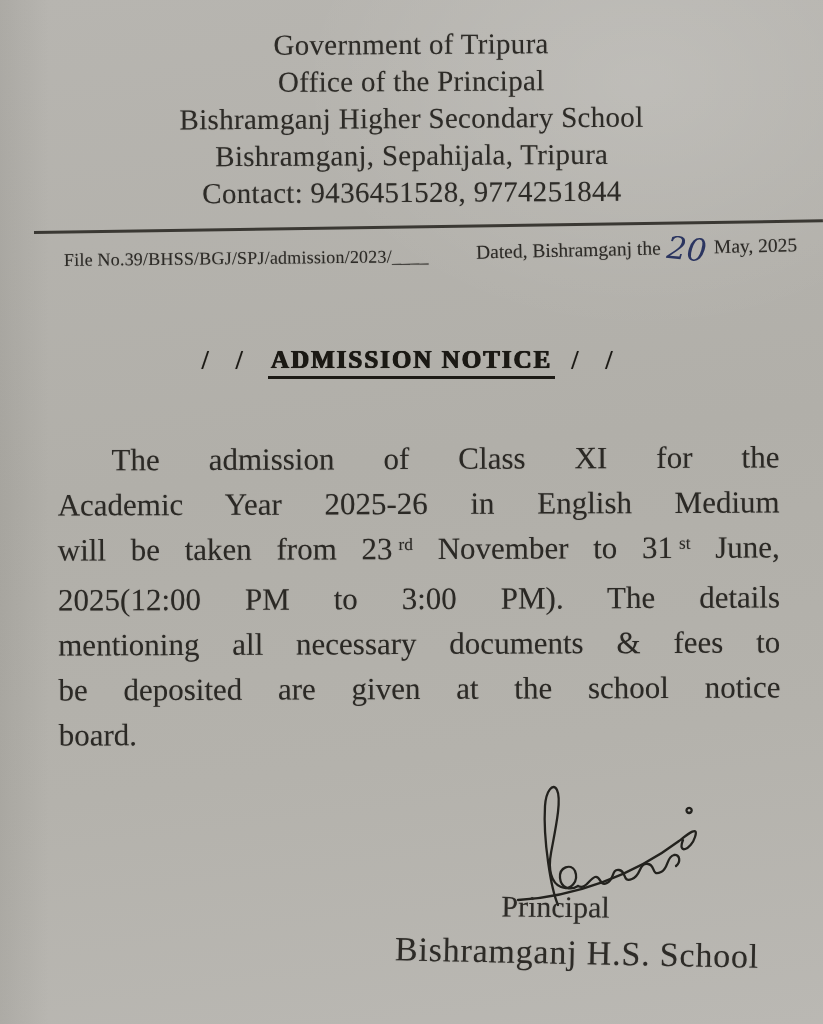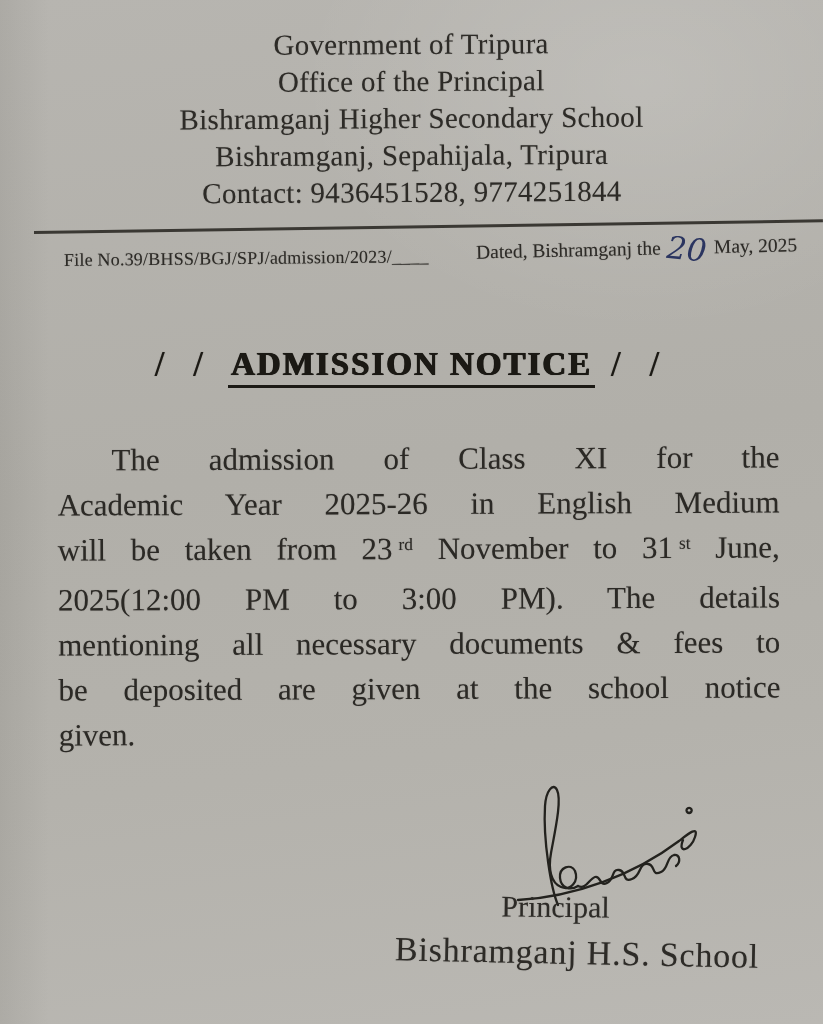--- a/index.html
+++ b/index.html
@@ -31,21 +31,21 @@
     transform:rotate(-1.3deg);
   }
   .hand-day{
     display:inline-block;font-size:31px;line-height:0;color:#2b3560;
     font-style:italic;font-family:"DejaVu Serif",serif;
     transform:rotate(7deg);position:relative;top:6px;margin:0 3px 0 6px;
     text-shadow:none;font-weight:500;
   }
   .title-row{
     position:absolute;top:344px;left:0;right:0;text-align:center;
-    font-size:33px;font-weight:bold;color:#1b1914;white-space:nowrap;
+    font-size:25px;font-weight:bold;color:#1b1914;white-space:nowrap;
   }
   .title-slashes{
     display:inline-block;letter-spacing:9px;word-spacing:2px;margin:0 16px;
     font-weight:600;font-size:1.06em;position:relative;top:1px;
   }
   .title-text{
     display:inline-block;letter-spacing:2px;padding:0 3px 2px;
     border-bottom:3.5px solid #1c1a15;
     text-shadow:0.8px 0 0 #1b1914, -0.4px 0 0 #1b1914, 0 0 1px rgba(27,25,20,0.5);
   }
@@ -91,21 +91,21 @@
     <span class="title-slashes">/ /</span><span class="title-text">ADMISSION NOTICE</span><span class="title-slashes">/ /</span>
   </div>
 
   <div class="notice-paragraph">
       <div class="b-line just indent"><span>The admission of Class XI for the</span></div>
       <div class="b-line just"><span>Academic Year 2025-26 in English Medium</span></div>
       <div class="b-line just"><span>will be taken from 23</span><span class="sup">rd</span><span> November to 31</span><span class="sup">st</span><span> June,</span></div>
       <div class="b-line just"><span>2025(12:00 PM to 3:00 PM). The details</span></div>
       <div class="b-line just"><span>mentioning all necessary documents &amp; fees to</span></div>
       <div class="b-line just"><span>be deposited are given at the school notice</span></div>
-      <div class="b-line"><span>given.</span></div>
+      <div class="b-line"><span>board.</span></div>
     </div>
 
   <svg class="signature-svg" viewBox="0 0 258 132" fill="none" stroke="#23221e" stroke-width="2.3" stroke-linecap="round" stroke-linejoin="round">
     <path d="M96 127 C89 111 81 62 83 28 C84 13 91 4 95 12 C100 22 93 53 89 75 C86 91 89 105 99 109 C109 113 117 103 113 93 C109 85 97 89 98 100 C99 110 108 113 116 108"></path>
     <path d="M116 108 C124 112 127 101 133 99 C139 97 137 109 145 105 C153 101 149 91 157 92 C165 93 160 105 170 101 C180 97 176 85 186 86 C194 87 189 99 199 94 C207 90 204 79 212 77 C218 76 219 84 214 88"></path>
     <path d="M56 122 C112 119 172 97 217 63 C226 56 237 47 233 59 C229 72 215 77 221 62"></path>
     <path d="M227 35 a2.6 2.6 0 1 1 0.2 0"></path>
   </svg>
 
   <div class="principal">Principal</div>

